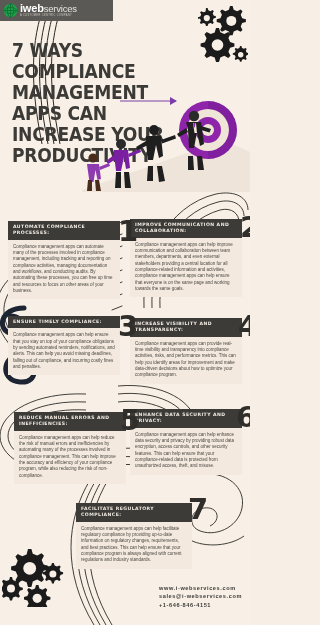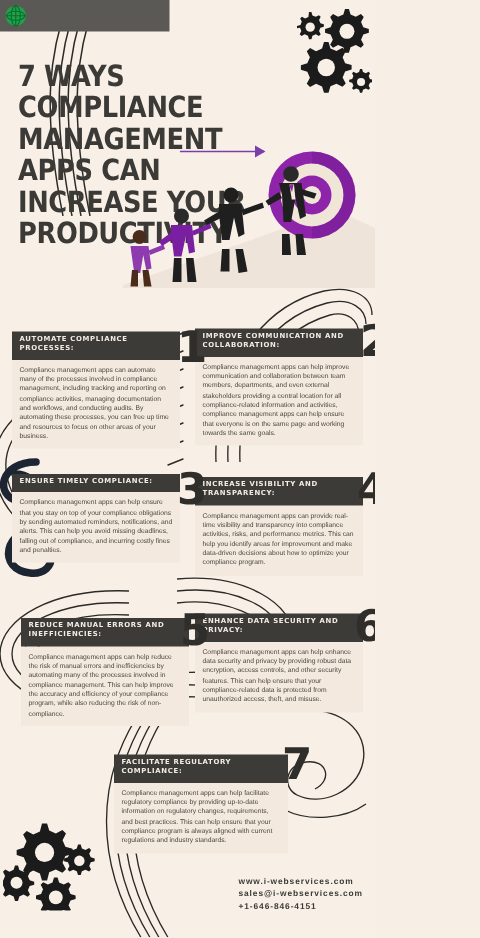--- a/index.html
+++ b/index.html
@@ -231,20 +231,26 @@
   <div class="logo-bar">
     <svg class="globe" viewBox="0 0 20 20">
       <circle cx="10" cy="10" r="9" fill="#1ea34a"></circle>
       <g fill="none" stroke="#0d6b30" stroke-width="1">
         <ellipse cx="10" cy="10" rx="4" ry="9"></ellipse>
         <ellipse cx="10" cy="10" rx="8" ry="4"></ellipse>
         <line x1="1" y1="10" x2="19" y2="10"></line>
         <line x1="10" y1="1" x2="10" y2="19"></line>
       </g>
     </svg>
+    <div class="logo-txt">
+      <div class="logo-main">
+        <span>iweb</span><span class="thin">services</span>
+      </div>
+      <div class="logo-sub">A CUSTOMER CENTRIC COMPANY</div>
+    </div>
   </div>
 
   <div class="headline">7 Ways Compliance Management Apps Can Increase Your Productivity</div>
 
   <svg class="arrow" viewBox="0 0 62 12">
     <g stroke="#7a3ea8" stroke-width="1.1" fill="none">
       <line x1="0" y1="6" x2="56" y2="6"></line>
       <polyline points="50,2 57,6 50,10" fill="#7a3ea8" stroke="none"></polyline>
     </g>
   </svg>

